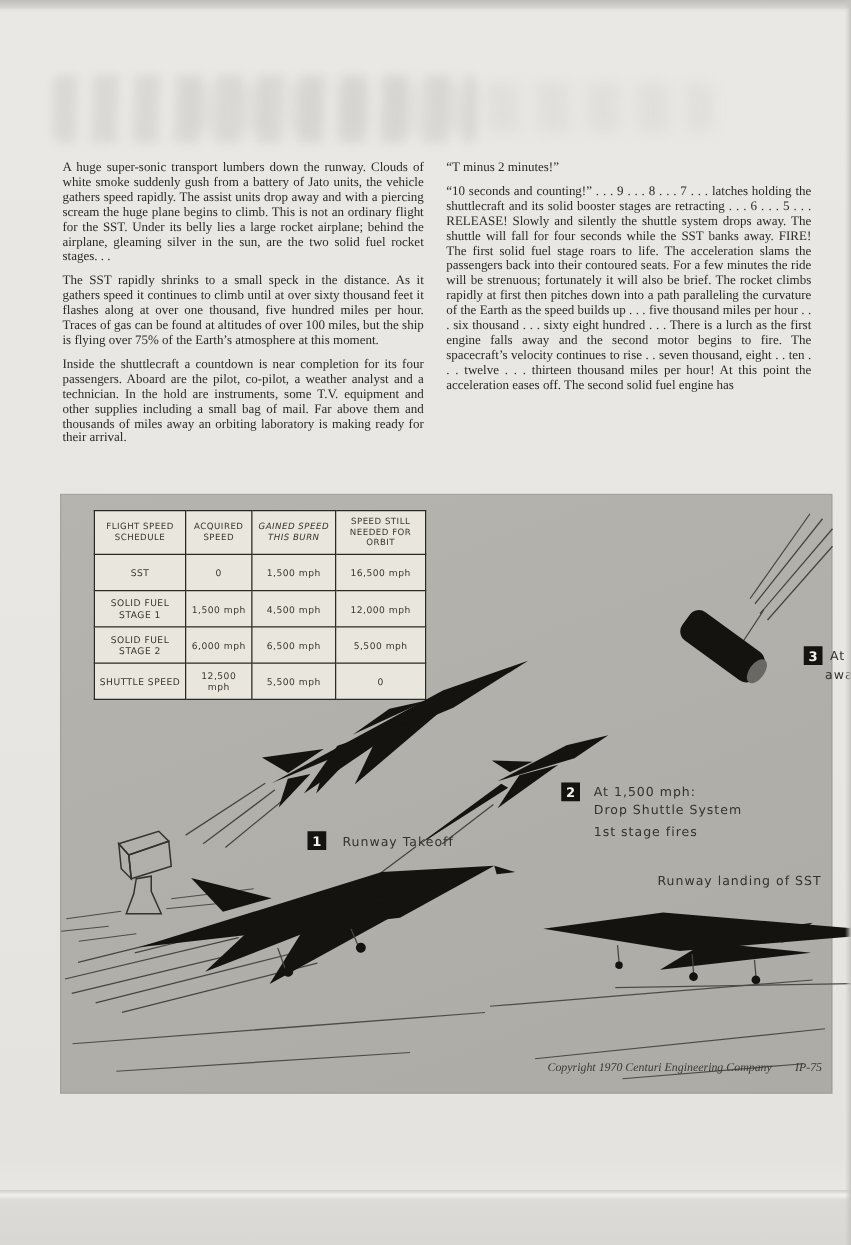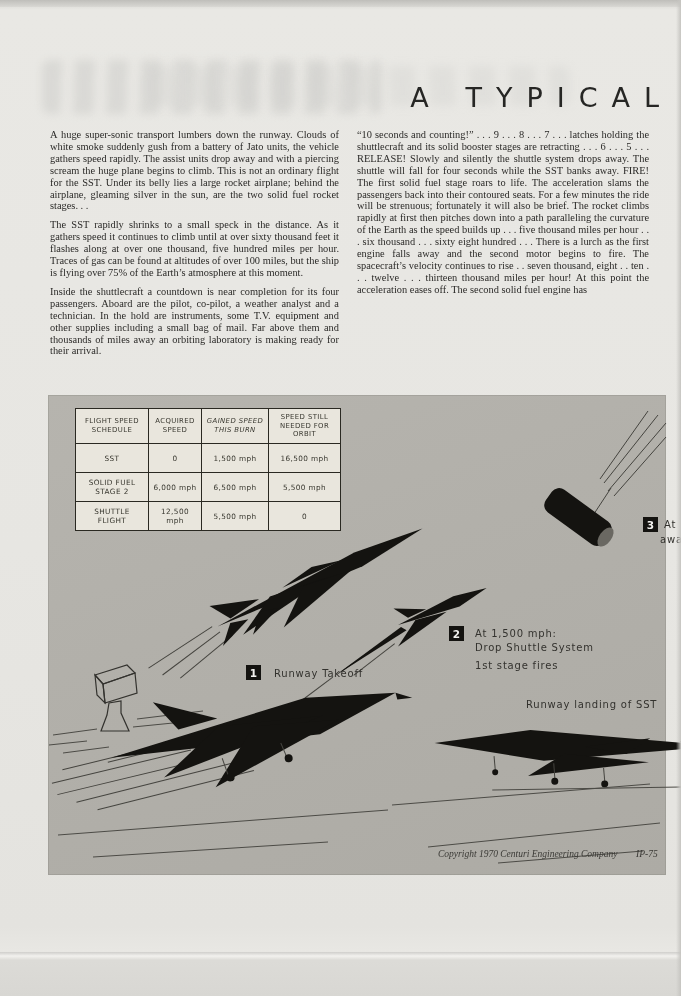--- a/index.html
+++ b/index.html
@@ -51,56 +51,62 @@
 </style>
 </head>
 <body>
 
 <div id="page">
 
   <div class="page-edge-top"></div>
   <div class="ghost"></div>
   <div class="ghost2"></div>
 
-  <div class="title">A TYPICAL</div>
 
   <div id="col-left" class="col">
     <p>A huge super-sonic transport lumbers down the runway. Clouds of white smoke suddenly gush from a battery of Jato units, the vehicle gathers speed rapidly.  The assist units drop away and with a piercing scream the huge plane begins to climb.  This is not an ordinary flight for the SST.  Under its belly lies a large rocket airplane;  behind the airplane, gleaming silver in the sun, are the two solid fuel rocket stages. . .</p>
     <p>The SST rapidly shrinks to a small speck in the distance.  As it gathers speed it continues to climb until at over sixty thousand feet it flashes along at over one thousand, five hundred miles per hour.  Traces of gas can be found at altitudes of over 100 miles, but the ship is flying over 75% of the Earth’s atmosphere at this moment.</p>
     <p>Inside the shuttlecraft a countdown is near completion for its four passengers.  Aboard are the pilot, co-pilot, a weather analyst and a technician.  In the hold are instruments, some T.V. equipment and other supplies including a small bag of mail.  Far above them and thousands of miles away an orbiting laboratory is making ready for their arrival.</p>
   </div>
 
   <div id="col-right" class="col">
+    <p>“T minus 2 minutes!”</p>
     <p>“10 seconds and counting!” . . . 9 . . . 8 . . . 7 . . . latches holding the shuttlecraft and its solid booster stages are retracting . . . 6 . . . 5 . . . RELEASE!  Slowly and silently the shuttle system drops away.  The shuttle will fall for four seconds while the SST banks away.  FIRE!  The first solid fuel stage roars to life.  The acceleration slams the passengers back into their contoured seats.  For a few minutes the ride will be strenuous; fortunately it will also be brief.  The rocket climbs rapidly at first then pitches down into a path paralleling the curvature of the Earth as the speed builds up . . . five thousand miles per hour . . . six thousand . . . sixty eight hundred . . . There is a lurch as the first engine falls away and the second motor begins to fire.  The spacecraft’s velocity continues to rise . . seven thousand, eight . . ten . . . twelve  . . . thirteen thousand miles per hour!  At this point the acceleration eases off.   The second solid fuel engine has</p>
   </div>
 
   <div id="panel">
 
     <table id="flight-table">
       <tbody>
           <tr>
         <th class="cw0">FLIGHT SPEED SCHEDULE</th>
         <th class="cw1">ACQUIRED SPEED</th>
         <th class="cw2">GAINED SPEED THIS BURN</th>
         <th class="cw3">SPEED STILL NEEDED FOR ORBIT</th>
       </tr>
       <tr>
         <td>SST</td>
         <td>0</td>
         <td>1,500 mph</td>
         <td>16,500 mph</td>
       </tr>
       <tr>
+        <td>SOLID FUEL STAGE 1</td>
+        <td>1,500 mph</td>
+        <td>4,500 mph</td>
+        <td>12,000 mph</td>
+      </tr>
+      <tr>
         <td>SOLID FUEL STAGE 2</td>
         <td>6,000 mph</td>
         <td>6,500 mph</td>
         <td>5,500 mph</td>
       </tr>
       <tr>
-        <td>SHUTTLE FLIGHT</td>
+        <td>SHUTTLE SPEED</td>
         <td>12,500 mph</td>
         <td>5,500 mph</td>
         <td>0</td>
       </tr>
     </tbody>
       </table>
 
     <svg width="618" height="480" viewBox="0 0 618 480">
 
       <g>

